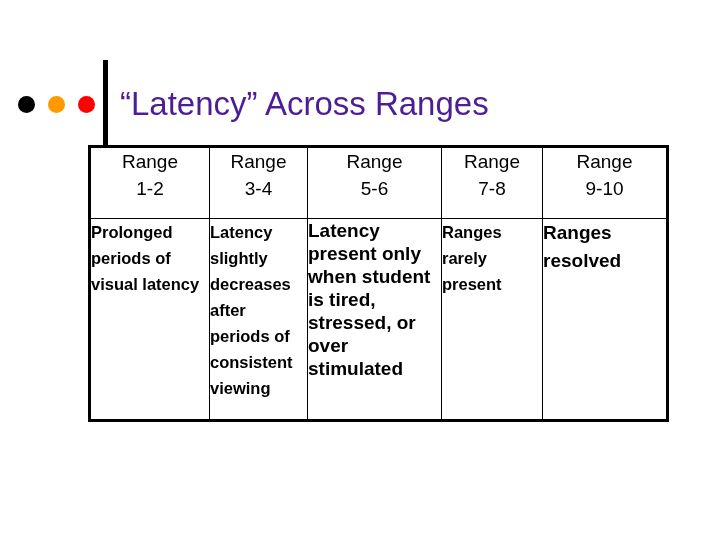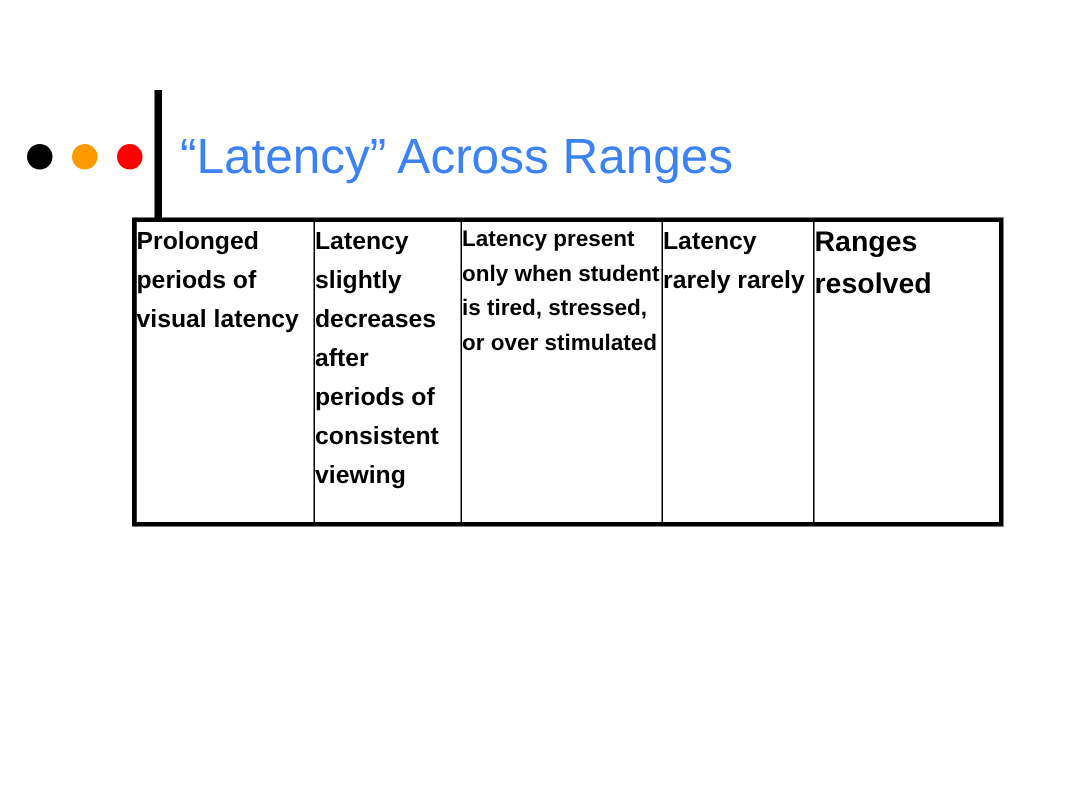--- a/index.html
+++ b/index.html
@@ -66,21 +66,21 @@
     top: 30px;
     width: 590px;
     height: 88px;
     display: flex;
     align-items: center;
     font-size: 33px;
     line-height: 38px;
     font-weight: normal;
     letter-spacing: 0px;
     white-space: nowrap;
-    color: #3b82f6;
+    color: #4c1d95;
   }
 
   
   .range-table {
     position: absolute;
     left: 90px;
     top: 147px;
     width: 571px;
     border-collapse: collapse;
     table-layout: fixed;
@@ -120,21 +120,21 @@
     text-align: left;
     padding: 4px 3px 0 4px;
     font-weight: bold;
   }
 
   .txt-16 {
     font-size: 16.5px;
     line-height: 26px;
   }
   .txt-13 {
-    font-size: 15px;
+    font-size: 19px;
     line-height: 23px;
   }
   .txt-19 {
     font-size: 19px;
     line-height: 28px;
   }
 </style>
 </head>
 <body>
 
@@ -150,22 +150,44 @@
 
     <div class="title-rule"></div>
 
     <div class="slide-title">“Latency” Across Ranges</div>
 
   </div>
 
   <table class="range-table">
     <tbody>
       <tr>
+        <td class="hdr-cell col1">
+          <span class="hdr-line">Range</span>
+          <span class="hdr-line">1-2</span>
+        </td>
+        <td class="hdr-cell col2">
+          <span class="hdr-line">Range</span>
+          <span class="hdr-line">3-4</span>
+        </td>
+        <td class="hdr-cell col3">
+          <span class="hdr-line">Range</span>
+          <span class="hdr-line">5-6</span>
+        </td>
+        <td class="hdr-cell col4">
+          <span class="hdr-line">Range</span>
+          <span class="hdr-line">7-8</span>
+        </td>
+        <td class="hdr-cell col5">
+          <span class="hdr-line">Range</span>
+          <span class="hdr-line">9-10</span>
+        </td>
+      </tr>
+      <tr>
         <td class="body-cell col1 txt-16">Prolonged periods of visual latency</td>
         <td class="body-cell col2 txt-16">Latency slightly decreases after periods of consistent viewing</td>
         <td class="body-cell col3 txt-13">Latency present only when student is tired, stressed, or over stimulated</td>
-        <td class="body-cell col4 txt-16">Latency rarely rarely</td>
+        <td class="body-cell col4 txt-16">Ranges rarely present</td>
         <td class="body-cell col5 txt-19">Ranges resolved</td>
       </tr>
     </tbody>
   </table>
 
 </div>
 
 </body></html>

